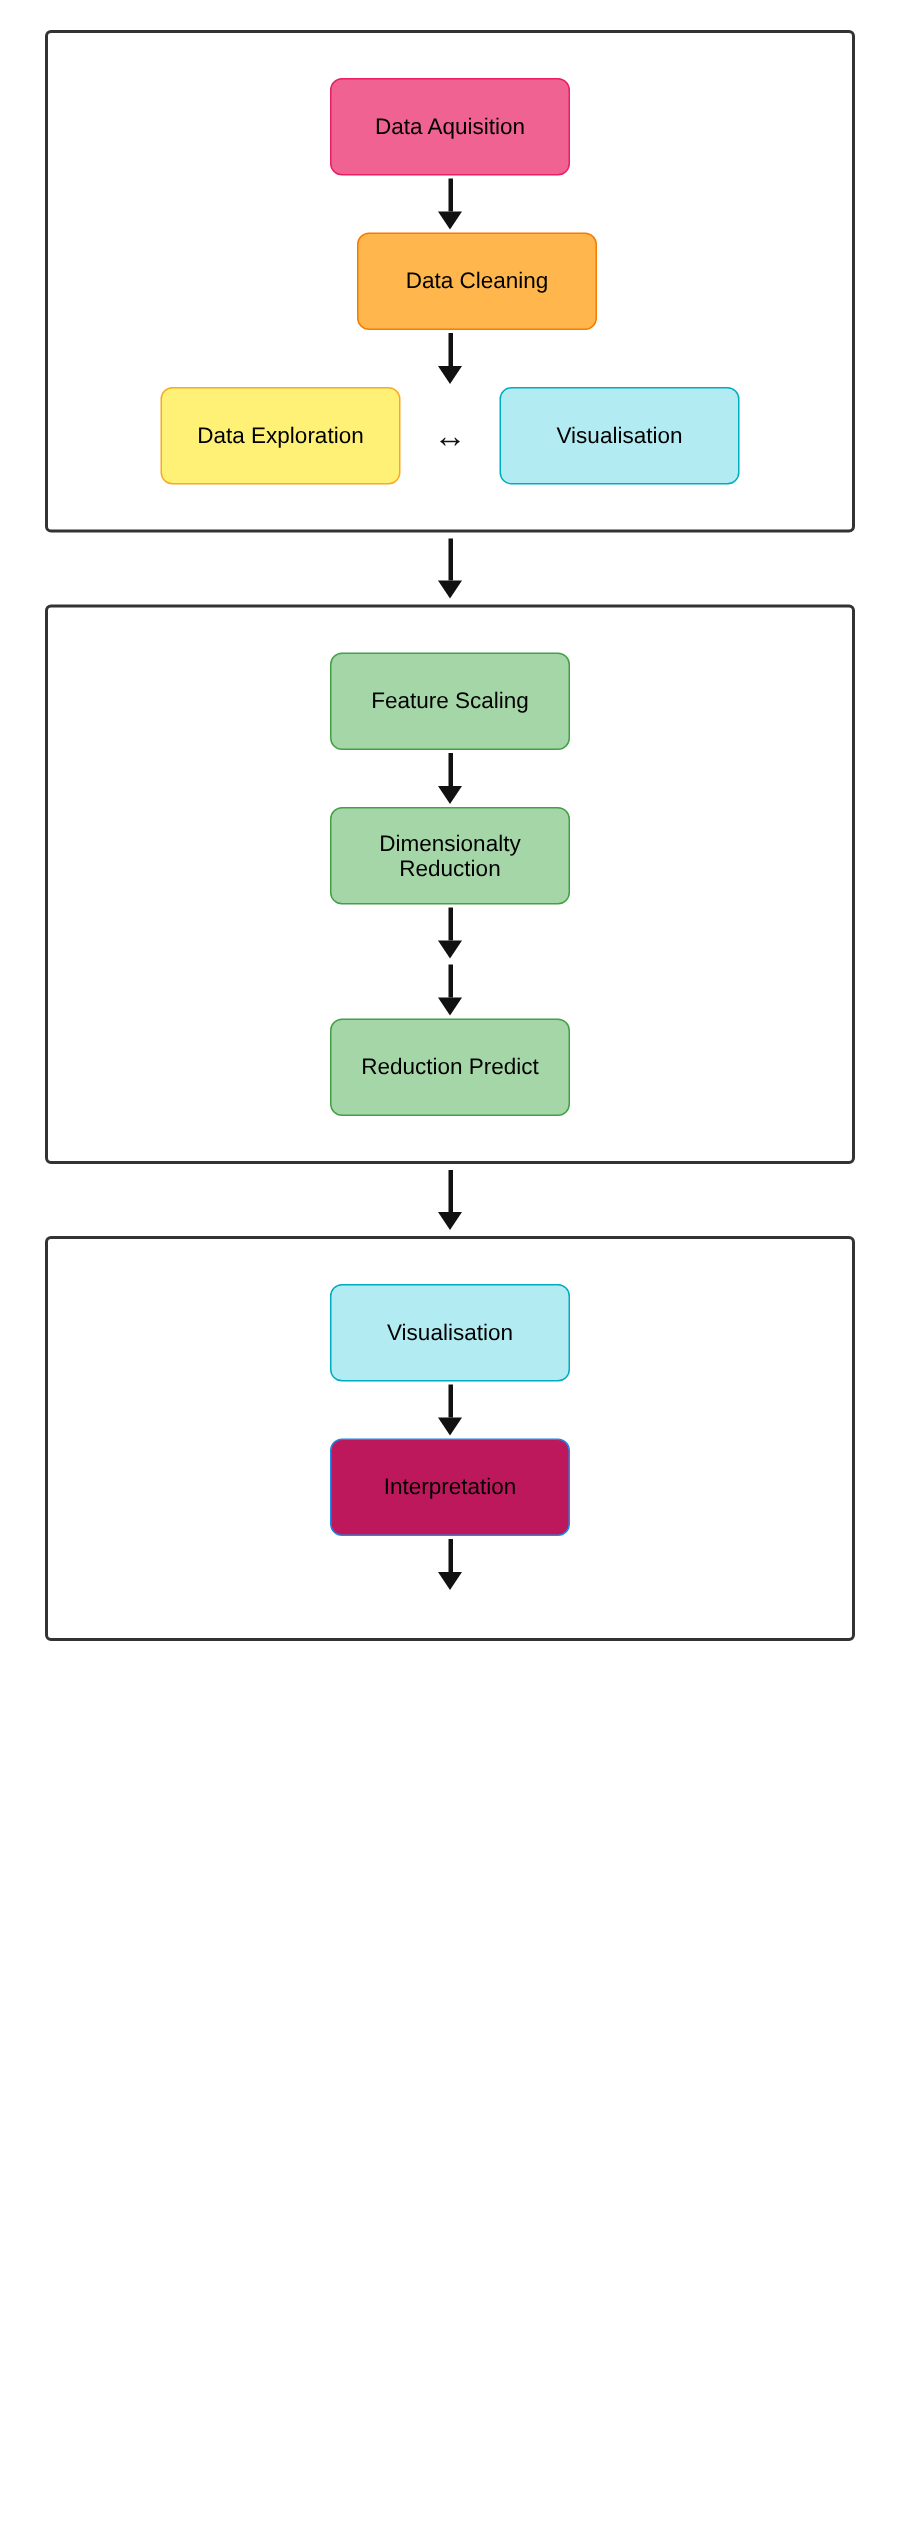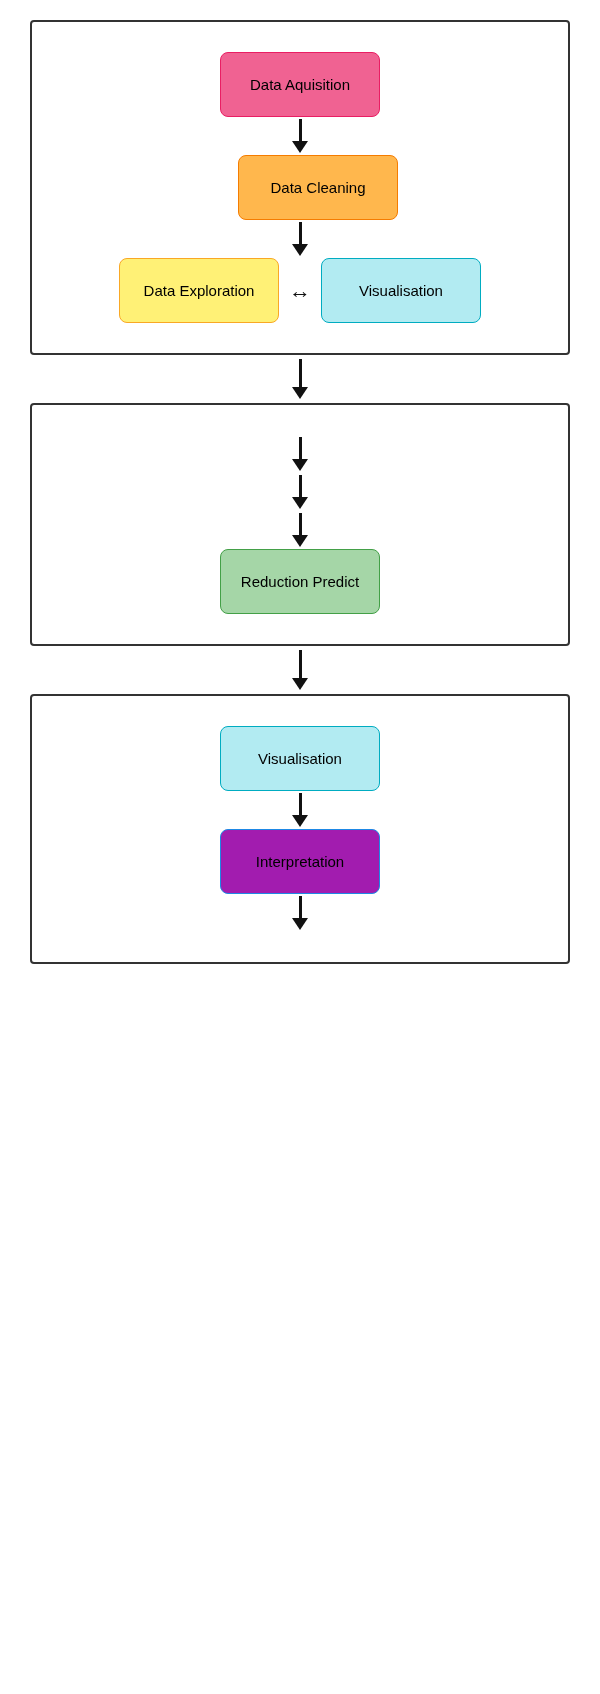--- a/index.html
+++ b/index.html
@@ -82,27 +82,27 @@
       border-top: 12px solid #111;
     }
 
     
     .node-pink    { background: #f06292; color: #000; border-color: #e91e63; }
     .node-orange  { background: #ffb74d; color: #000; border-color: #f57c00; margin-left: 36px; }
     .node-yellow  { background: #fff176; color: #000; border-color: #f9a825; }
     .node-cyan    { background: #b2ebf2; color: #000; border-color: #00acc1; }
     .node-green   { background: #a5d6a7; color: #000; border-color: #43a047; }
     .node-lightcyan { background: #b2ebf2; color: #000; border-color: #00acc1; }
-    .node-blue    { background: #a21caf; color: #000; border-color: #1e88e5; }
+    .node-blue    { background: #be185d; color: #000; border-color: #1e88e5; }
 
     .row-with-side {
       display: flex;
       flex-direction: row;
       align-items: center;
-      gap: 10px;
+      gap: 22px;
     }
 
     .double-arrow {
       display: flex;
       flex-direction: row;
       align-items: center;
       gap: 0;
       font-size: 22px;
       color: #111;
       font-weight: bold;
@@ -145,26 +145,32 @@
   </div>
 </div>
 
 <div class="arrow-between-sections">
   <div class="line"></div>
   <div class="head"></div>
 </div>
 
 <div class="section-box">
 
-
-  <div class="arrow-down">
-    <div class="line"></div>
-    <div class="head"></div>
-  </div>
-
+  <div class="flow-node node-green">
+    <span>Feature Scaling</span>
+  </div>
+
+  <div class="arrow-down">
+    <div class="line"></div>
+    <div class="head"></div>
+  </div>
+
+  <div class="flow-node node-green">
+    <span>Dimensionalty Reduction</span>
+  </div>
 
   <div class="arrow-down">
     <div class="line"></div>
     <div class="head"></div>
   </div>
 
 
   <div class="arrow-down">
     <div class="line"></div>
     <div class="head"></div>

